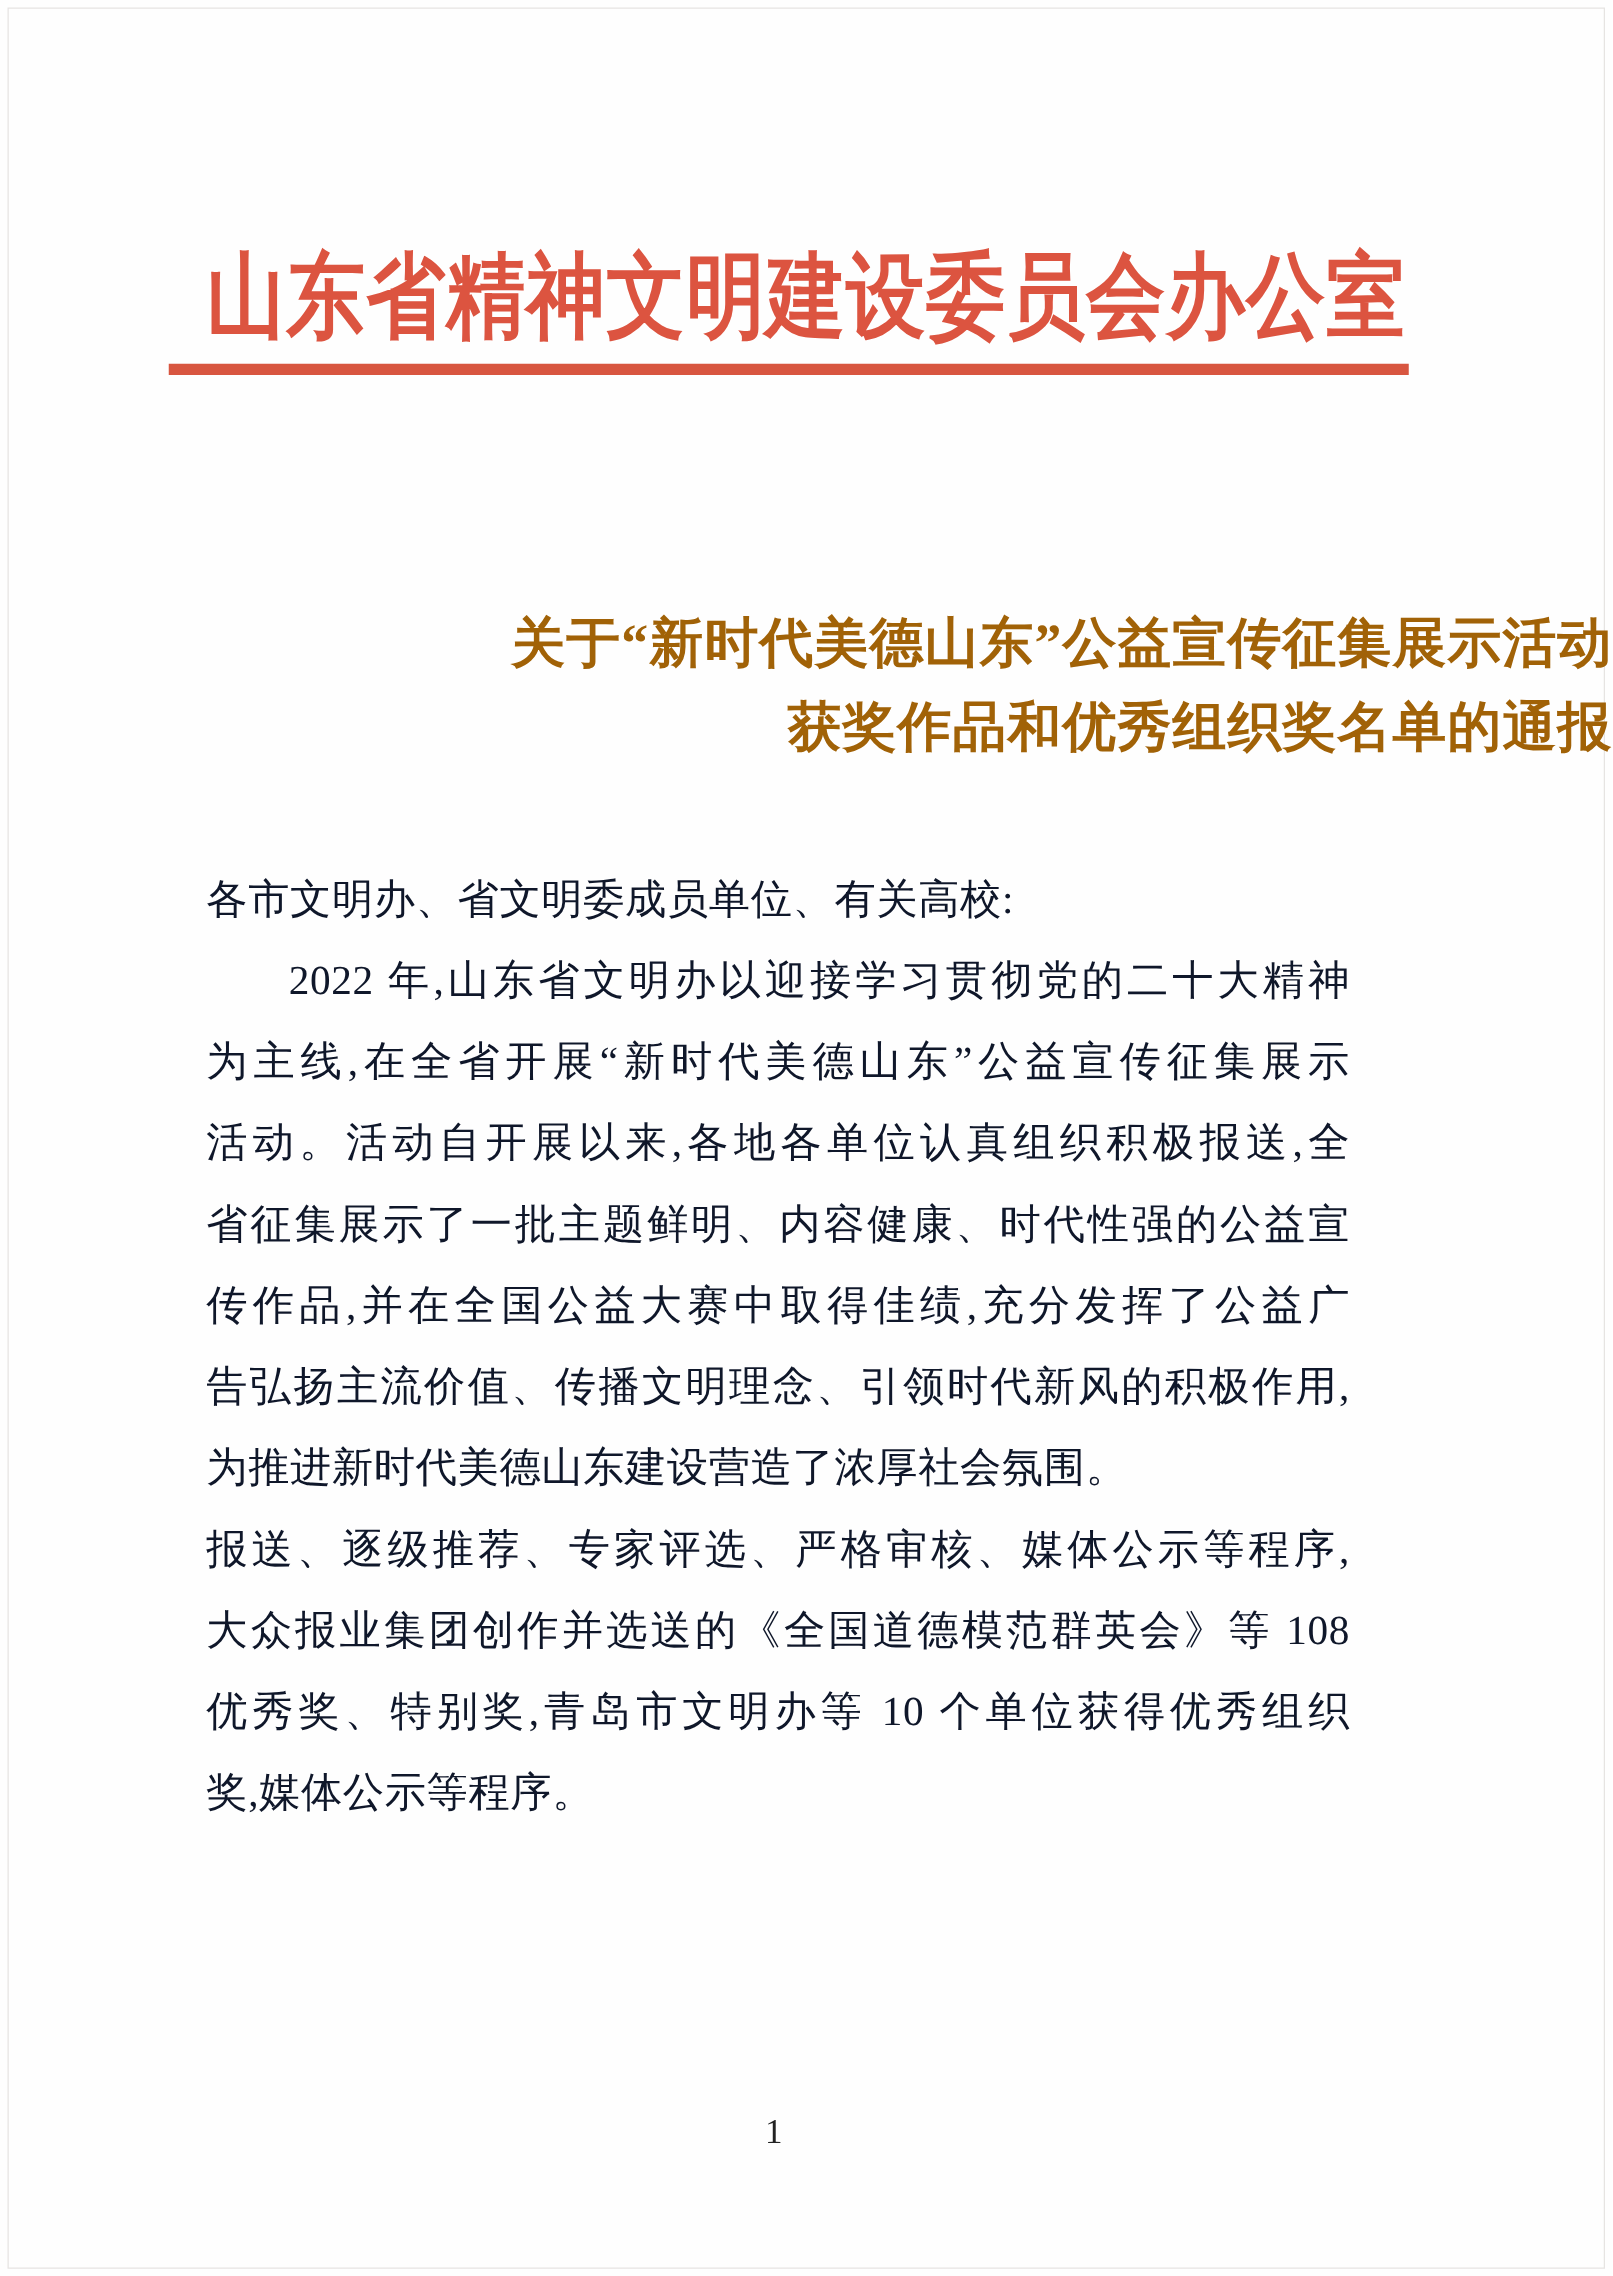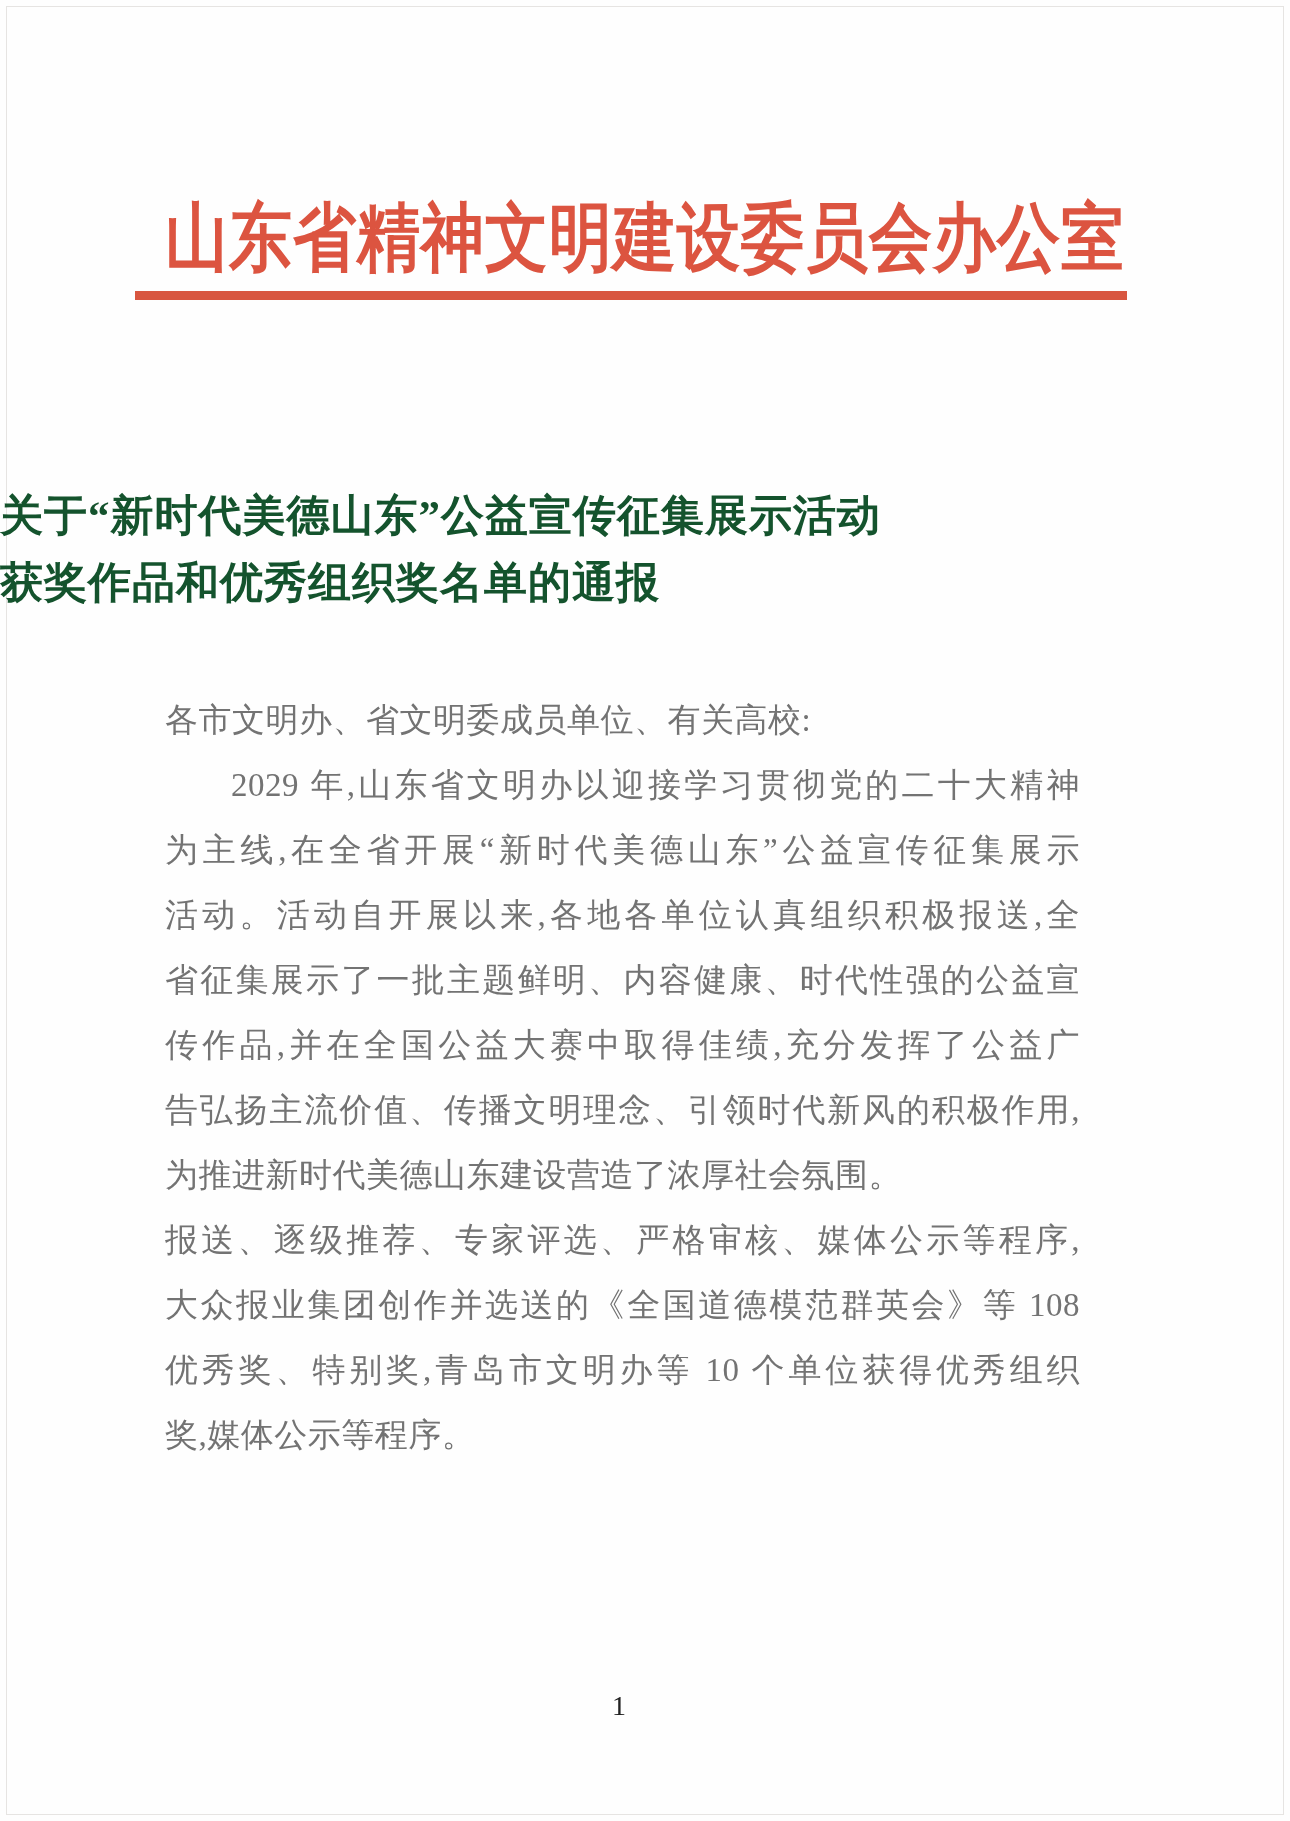--- a/index.html
+++ b/index.html
@@ -44,36 +44,36 @@
     width: 992px;
     height: 9px;
     background: #d85640;
   }
   
   .doc-title {
     position: absolute;
     top: 482px;
     left: 0;
     width: 100%;
-    text-align: left;
+    text-align: right;
     font-size: 43px;
     line-height: 67px;
     font-weight: bold;
     letter-spacing: 1px;
-    color: #14532d;
+    color: #a16207;
   }
   
   .body-text {
     position: absolute;
     top: 688px;
     left: 165px;
     width: 915px;
     font-size: 33px;
     line-height: 65px;
-    color: #737373;
+    color: #0f172a;
     letter-spacing: 0.5px;
   }
   .line {
     height: 65px;
     text-align: justify;
     text-align-last: justify;
   }
   .line.indent {
     text-indent: 66px;
   }
@@ -106,21 +106,21 @@
     <div class="red-divider"></div>
   </div>
 
   <div class="doc-title">
     <div class="title-line">关于“新时代美德山东”公益宣传征集展示活动</div>
     <div class="title-line">获奖作品和优秀组织奖名单的通报</div>
   </div>
 
   <div class="body-text">
     <div class="line para-end">各市文明办、省文明委成员单位、有关高校:</div>
-    <div class="line indent">2029 年,山东省文明办以迎接学习贯彻党的二十大精神</div>
+    <div class="line indent">2022 年,山东省文明办以迎接学习贯彻党的二十大精神</div>
     <div class="line">为主线,在全省开展“新时代美德山东”公益宣传征集展示</div>
     <div class="line">活动。活动自开展以来,各地各单位认真组织积极报送,全</div>
     <div class="line">省征集展示了一批主题鲜明、内容健康、时代性强的公益宣</div>
     <div class="line">传作品,并在全国公益大赛中取得佳绩,充分发挥了公益广</div>
     <div class="line">告弘扬主流价值、传播文明理念、引领时代新风的积极作用,</div>
     <div class="line para-end">为推进新时代美德山东建设营造了浓厚社会氛围。</div>
     <div class="line">报送、逐级推荐、专家评选、严格审核、媒体公示等程序,</div>
     <div class="line">大众报业集团创作并选送的《全国道德模范群英会》等 108</div>
     <div class="line">优秀奖、特别奖,青岛市文明办等 10 个单位获得优秀组织</div>
     <div class="line para-end">奖,媒体公示等程序。</div>

